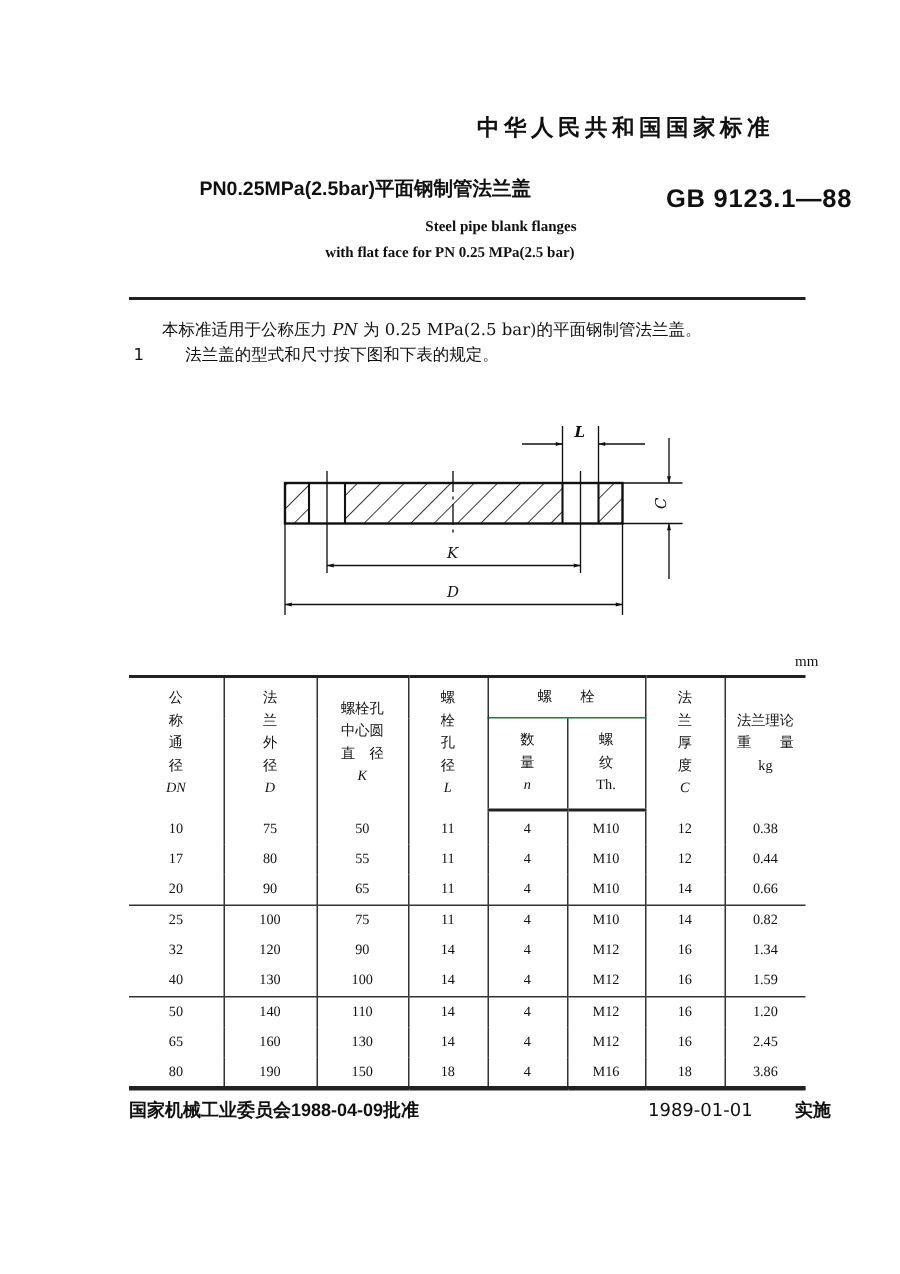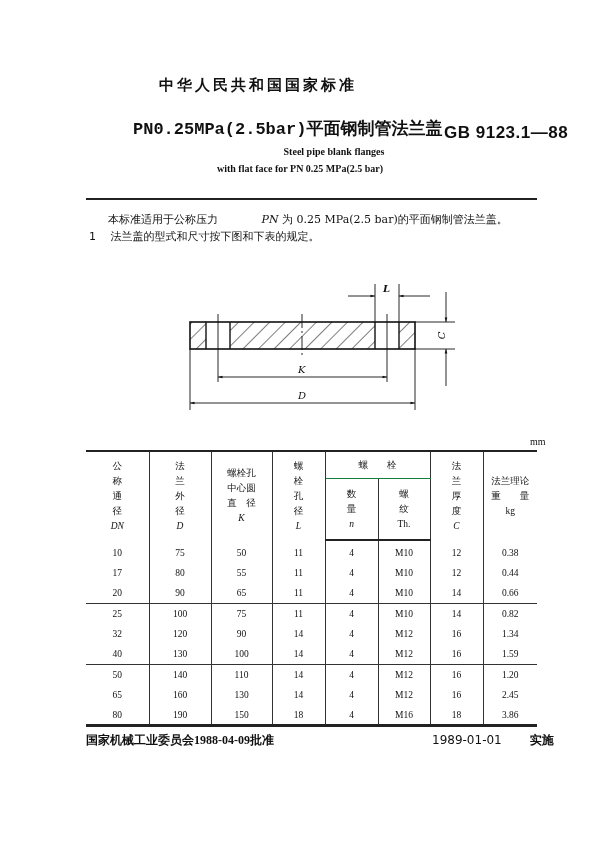--- a/index.html
+++ b/index.html
@@ -1,30 +1,30 @@
 <!DOCTYPE html>
 <html><head>
 <meta charset="utf-8">
 <style>
   html, body { margin: 0; padding: 0; background: #ffffff; }
   body { width: 600px; height: 849px; position: relative; overflow: hidden;
          font-family: "DejaVu Serif", serif; color: #111; }
   .abs { position: absolute; }
-  .std-title { left: 0; width: 516px; top: 76px; text-align: center;
+  .std-title { left: 0; width: 516px; top: 76px; text-align: right;
                font-family: "DejaVu Sans", sans-serif; font-weight: bold;
                font-size: 15px; letter-spacing: 3px; }
-  .main-title { left: 133px; top: 117px; font-size: 17px; font-weight: bold;
-                font-family: Liberation Mono, monospace; }
+  .main-title { left: 133px; top: 117px; font-size: 13px; font-weight: bold;
+                font-family: Liberation Sans, sans-serif; }
   .std-code { left: 444px; top: 123px; font-size: 17px; font-weight: bold;
               font-family: "Liberation Sans", sans-serif; letter-spacing: 0.5px; }
   .en-title { left: 0; width: 600px; text-align: center; font-size: 10px;
               font-weight: bold; font-family: "Liberation Serif", serif; }
   .rule { background: #222; height: 2px; }
   .para { font-size: 11px; font-family: "DejaVu Serif", serif; }
-  .para i { font-style: italic; margin-left: 40px; }
+  .para i { font-style: italic; }
   .mm { left: 510px; top: 436px; font-size: 10px; font-family: "Liberation Serif", serif; margin-left: 20px; }
 
   table.spec { position: absolute; left: 86px; top: 450px; width: 451px;
                border-collapse: collapse; font-size: 9.5px;
                font-family: "Liberation Serif", serif; }
   table.spec th, table.spec td { border-left: 1px solid #333; border-right: 1px solid #333;
                text-align: center; padding: 0; font-weight: normal; }
   table.spec th:first-child, table.spec td:first-child { border-left: none; }
   table.spec tr > *:last-child { border-right: none; }
   table.spec thead tr:first-child th { border-top: 2px solid #222; }
@@ -32,21 +32,21 @@
   table.spec .subsplit { border-bottom: 1px solid #15803d; height: 26px; }
   table.spec thead tr.hd-bottom th { border-bottom: 2px solid #222; }
   table.spec tbody td { height: 20px; line-height: 20px; }
   table.spec tbody tr.grp-start td { padding-top: 2px; }
   table.spec tbody tr.grp-end td { border-bottom: 1.5px solid #333; }
   table.spec tbody tr.last td { border-bottom: 2px solid #222; }
   .vtext { display: block; }
   .ital { font-style: italic; }
 
   .footer-left { left: 86px; top: 732px; font-size: 12px; font-weight: bold;
-                 font-family: Liberation Serif, serif; }
+                 font-family: Liberation Sans, sans-serif; }
   .footer-right { left: 432px; top: 732px; font-size: 12px;
                   font-family: "DejaVu Sans", sans-serif; }
   .footer-right b { font-weight: bold; margin-left: 28px; }
 </style>
 </head>
 <body>
 
 <div class="abs std-title">中华人民共和国国家标准</div>
 <div class="abs main-title">PN0.25MPa(2.5bar)平面钢制管法兰盖</div>
 <div class="abs std-code">GB 9123.1—88</div>
@@ -55,21 +55,21 @@
 
 <div class="abs rule" style="left:86px; top:198px; width:451px;"></div>
 
 <div class="abs para" style="left:108px; top:212px;">
   <span>本标准适用于公称压力</span>
   <i>PN</i>
   <span>为 0.25 MPa(2.5 bar)的平面钢制管法兰盖。</span>
 </div>
 <div class="abs para" style="left:89px; top:229px;">
   <span style="font-family:'DejaVu Sans',sans-serif;">1</span>
-  <span style="margin-left:11px;">法兰盖的型式和尺寸按下图和下表的规定。</span>
+  <span style="margin-left:24px;">法兰盖的型式和尺寸按下图和下表的规定。</span>
 </div>
 
 <svg class="abs" style="left:0; top:0;" width="600" height="849">
   <defs>
     <pattern id="hatch" patternUnits="userSpaceOnUse" width="11" height="11" patternTransform="rotate(45)">
       <line x1="0" y1="0" x2="0" y2="11" stroke="#111" stroke-width="1.1"></line>
     </pattern>
     <marker id="arr" viewBox="0 0 10 10" refX="10" refY="5" markerWidth="7" markerHeight="5" orient="auto-start-reverse">
       <path d="M0,2 L10,5 L0,8 z" fill="#111"></path>
     </marker>

